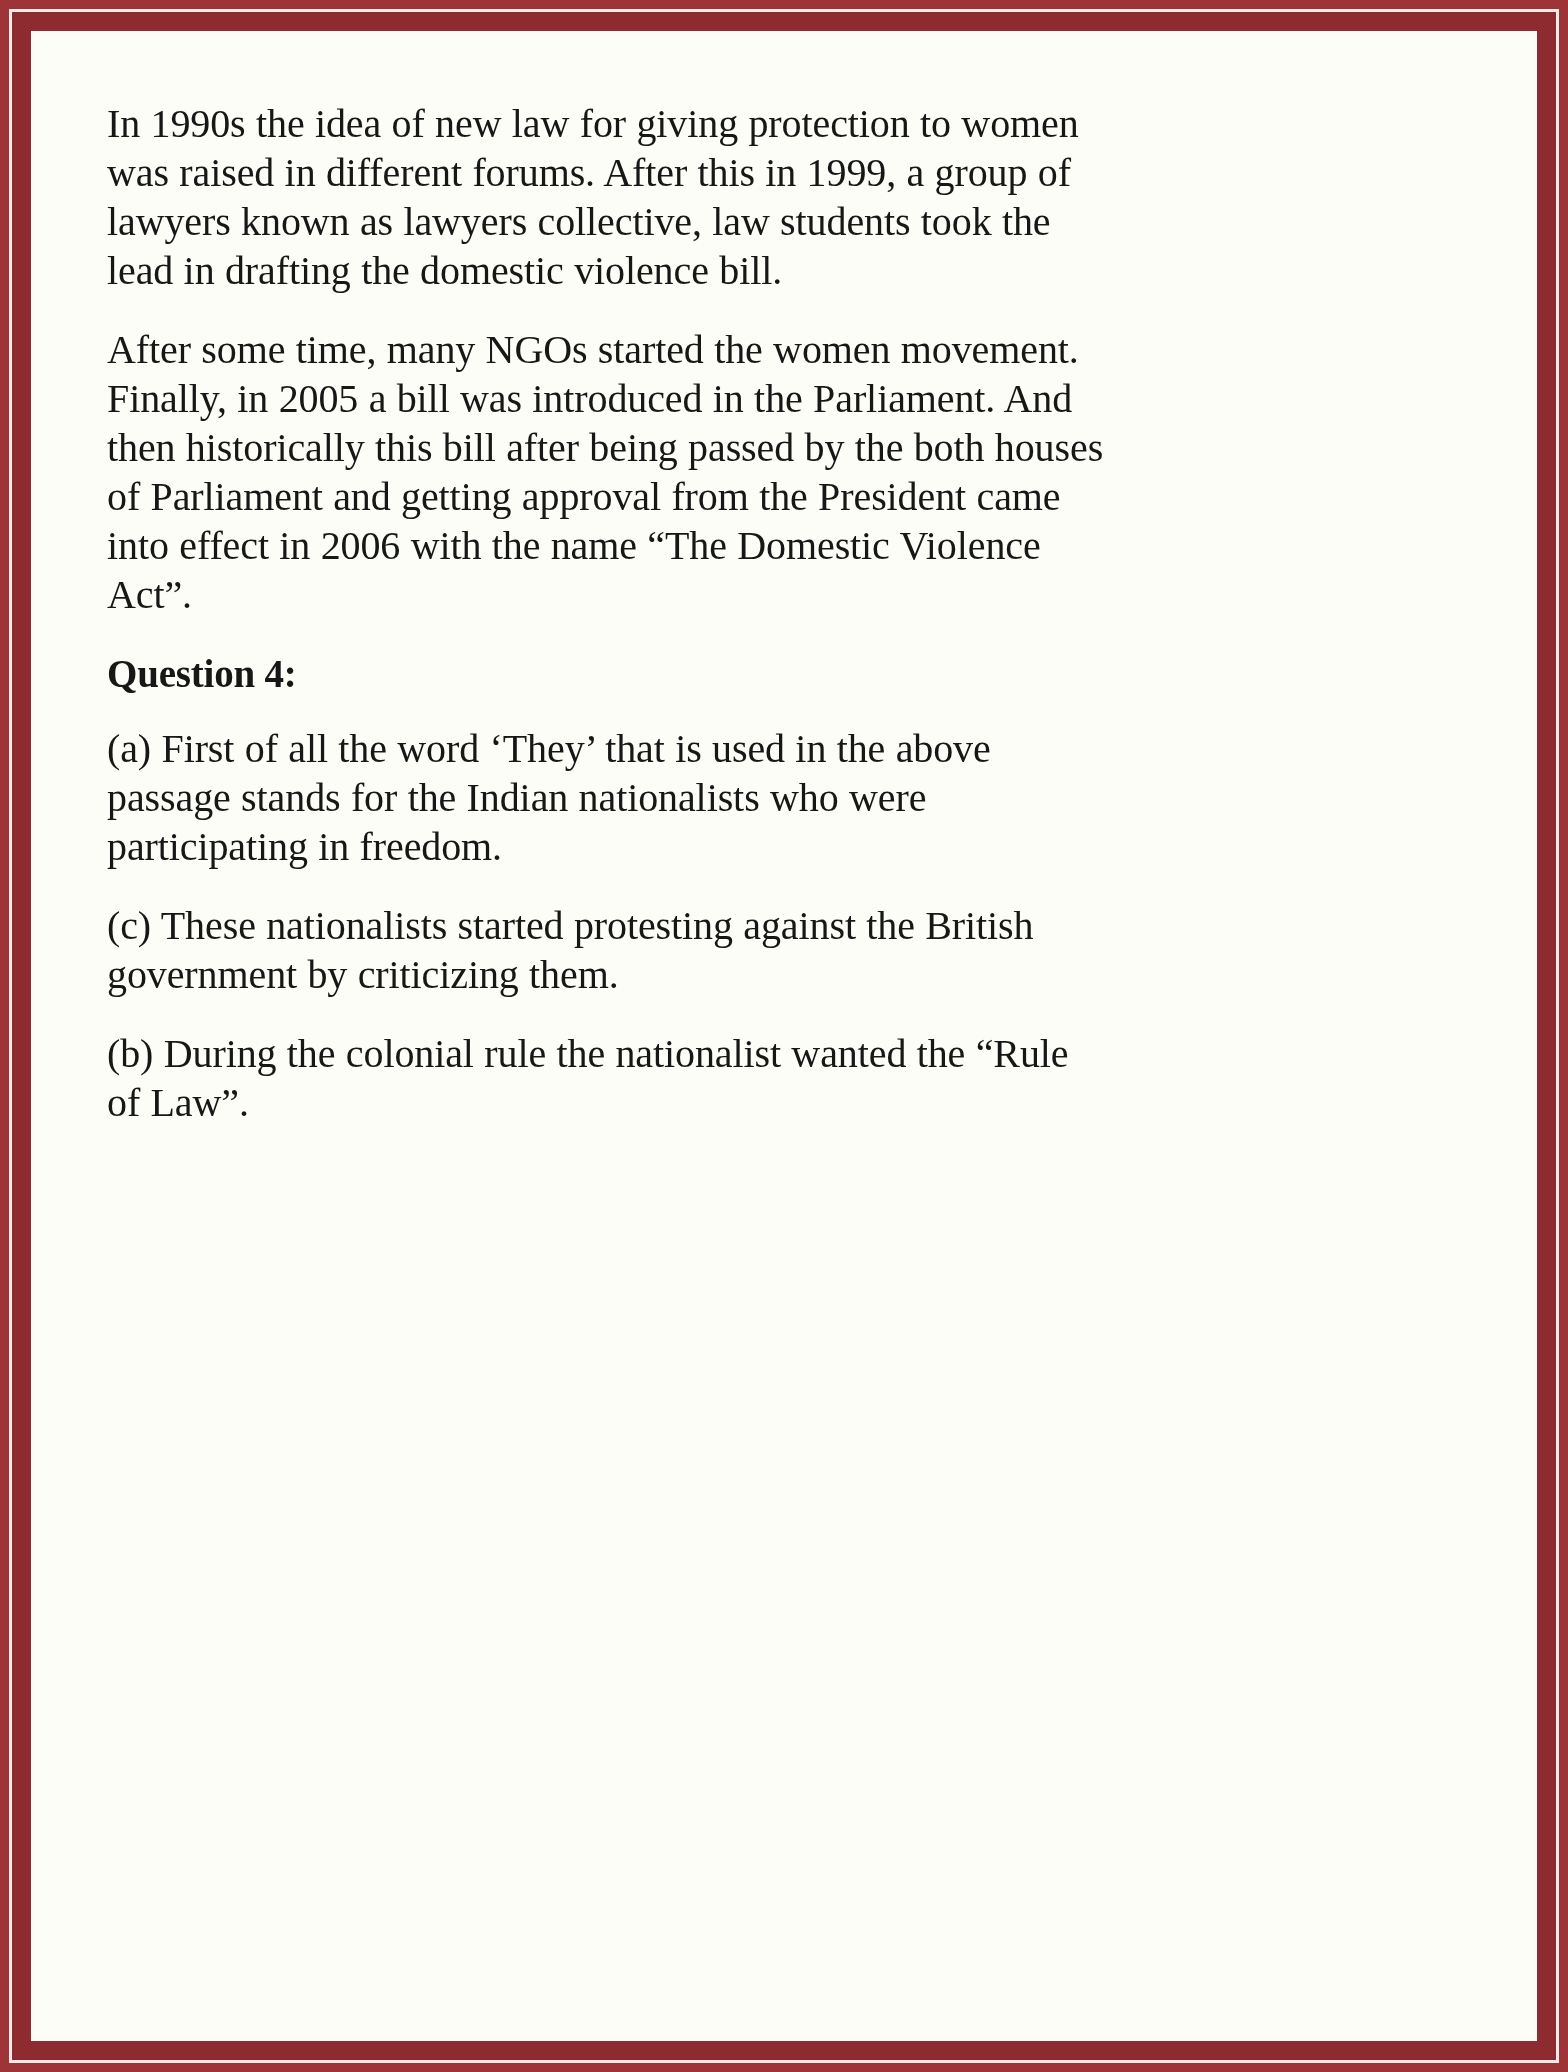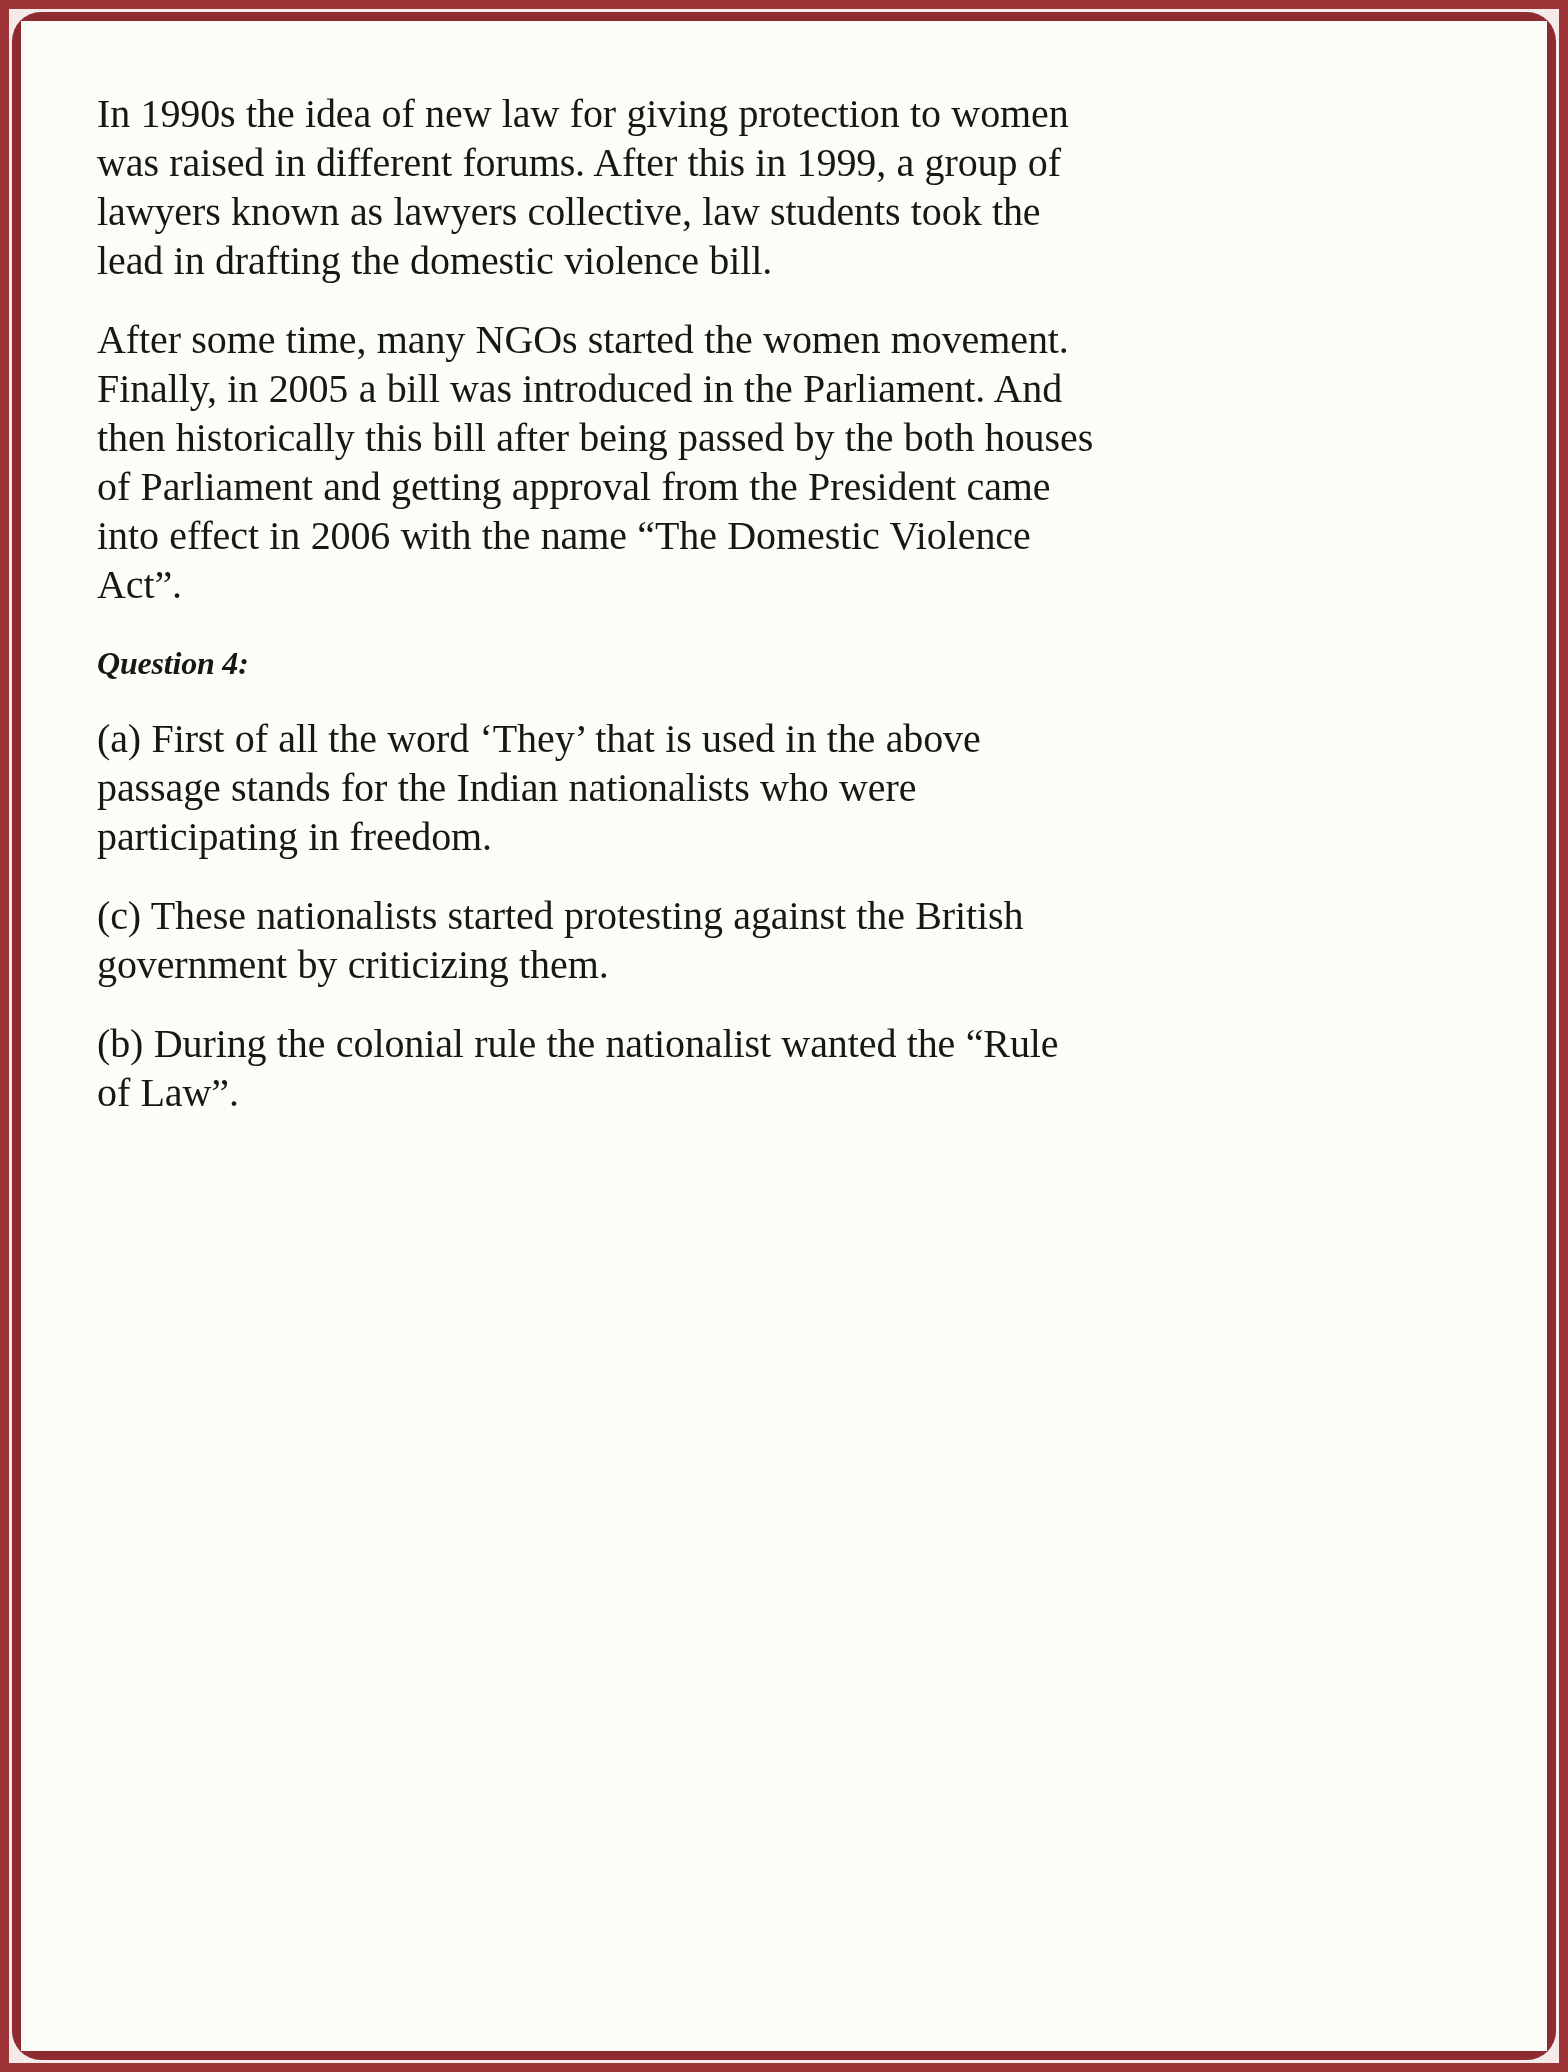--- a/index.html
+++ b/index.html
@@ -29,22 +29,21 @@
     width: 100%;
     height: 100%;
     background: #f6e9ea;       
     padding: 3px;
   }
   .frame-in {
     box-sizing: border-box;
     width: 100%;
     height: 100%;
     background: #8d2b30;       
-    padding: 9px;
-    border-radius: 29px;
+    padding: 19px;
   }
   .sheet {
     box-sizing: border-box;
     width: 100%;
     height: 100%;
     background: #fdfdf7;       
     overflow: hidden;
     position: relative;
   }
 
@@ -65,25 +64,24 @@
     font-stretch: condensed;
     transform-origin: left top;
     letter-spacing: -0.1px;
     word-spacing: 0.5px;
     text-align: left;
     -webkit-font-smoothing: antialiased;
   }
 
   .heading {
     margin: 15px 0 26px 0;
-    font-size: 32px;
+    font-size: 39px;
     line-height: 49px;
     font-weight: bold;
     letter-spacing: -0.2px;
-    font-style: italic;
   }
   .heading .normal { font-weight: normal; }
 </style>
 </head>
 <body>
 
 <div class="page" style="background: rgb(158, 51, 56);">
   <div class="frame-mid">
     <div class="frame-in" style="background: rgb(141, 43, 48);">
       <div class="sheet" style="background: rgb(253, 253, 247);">

